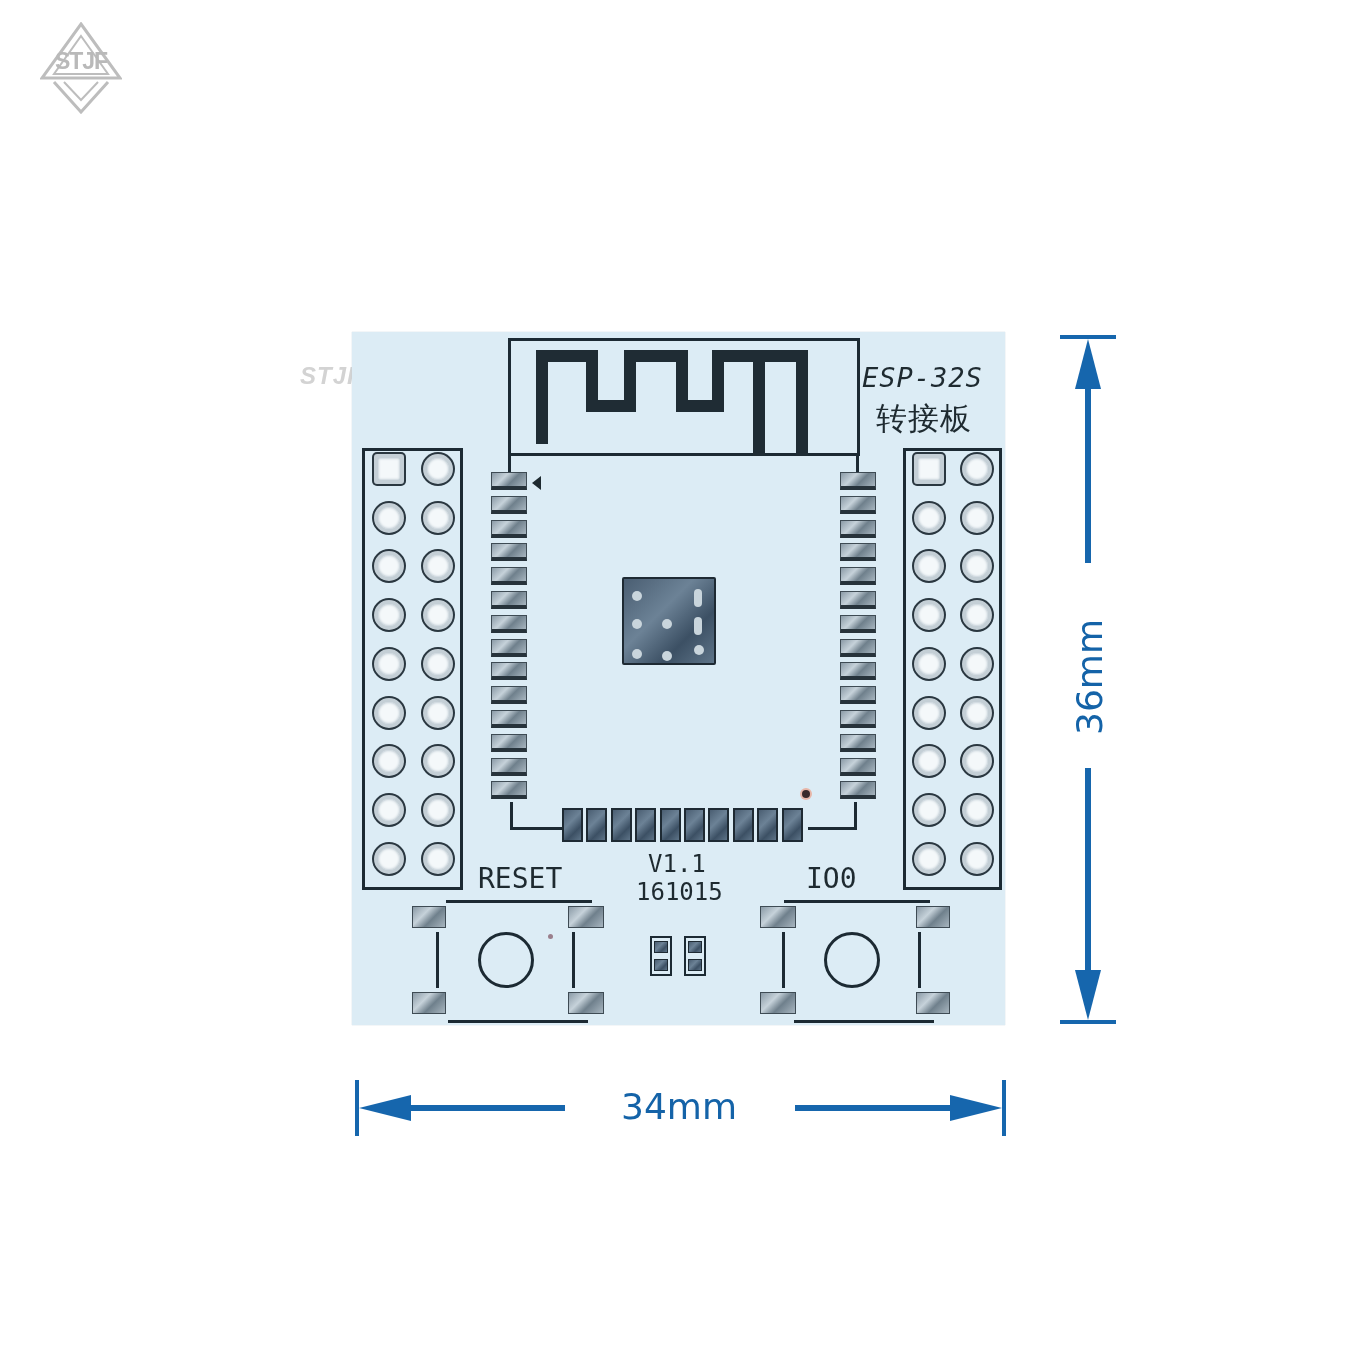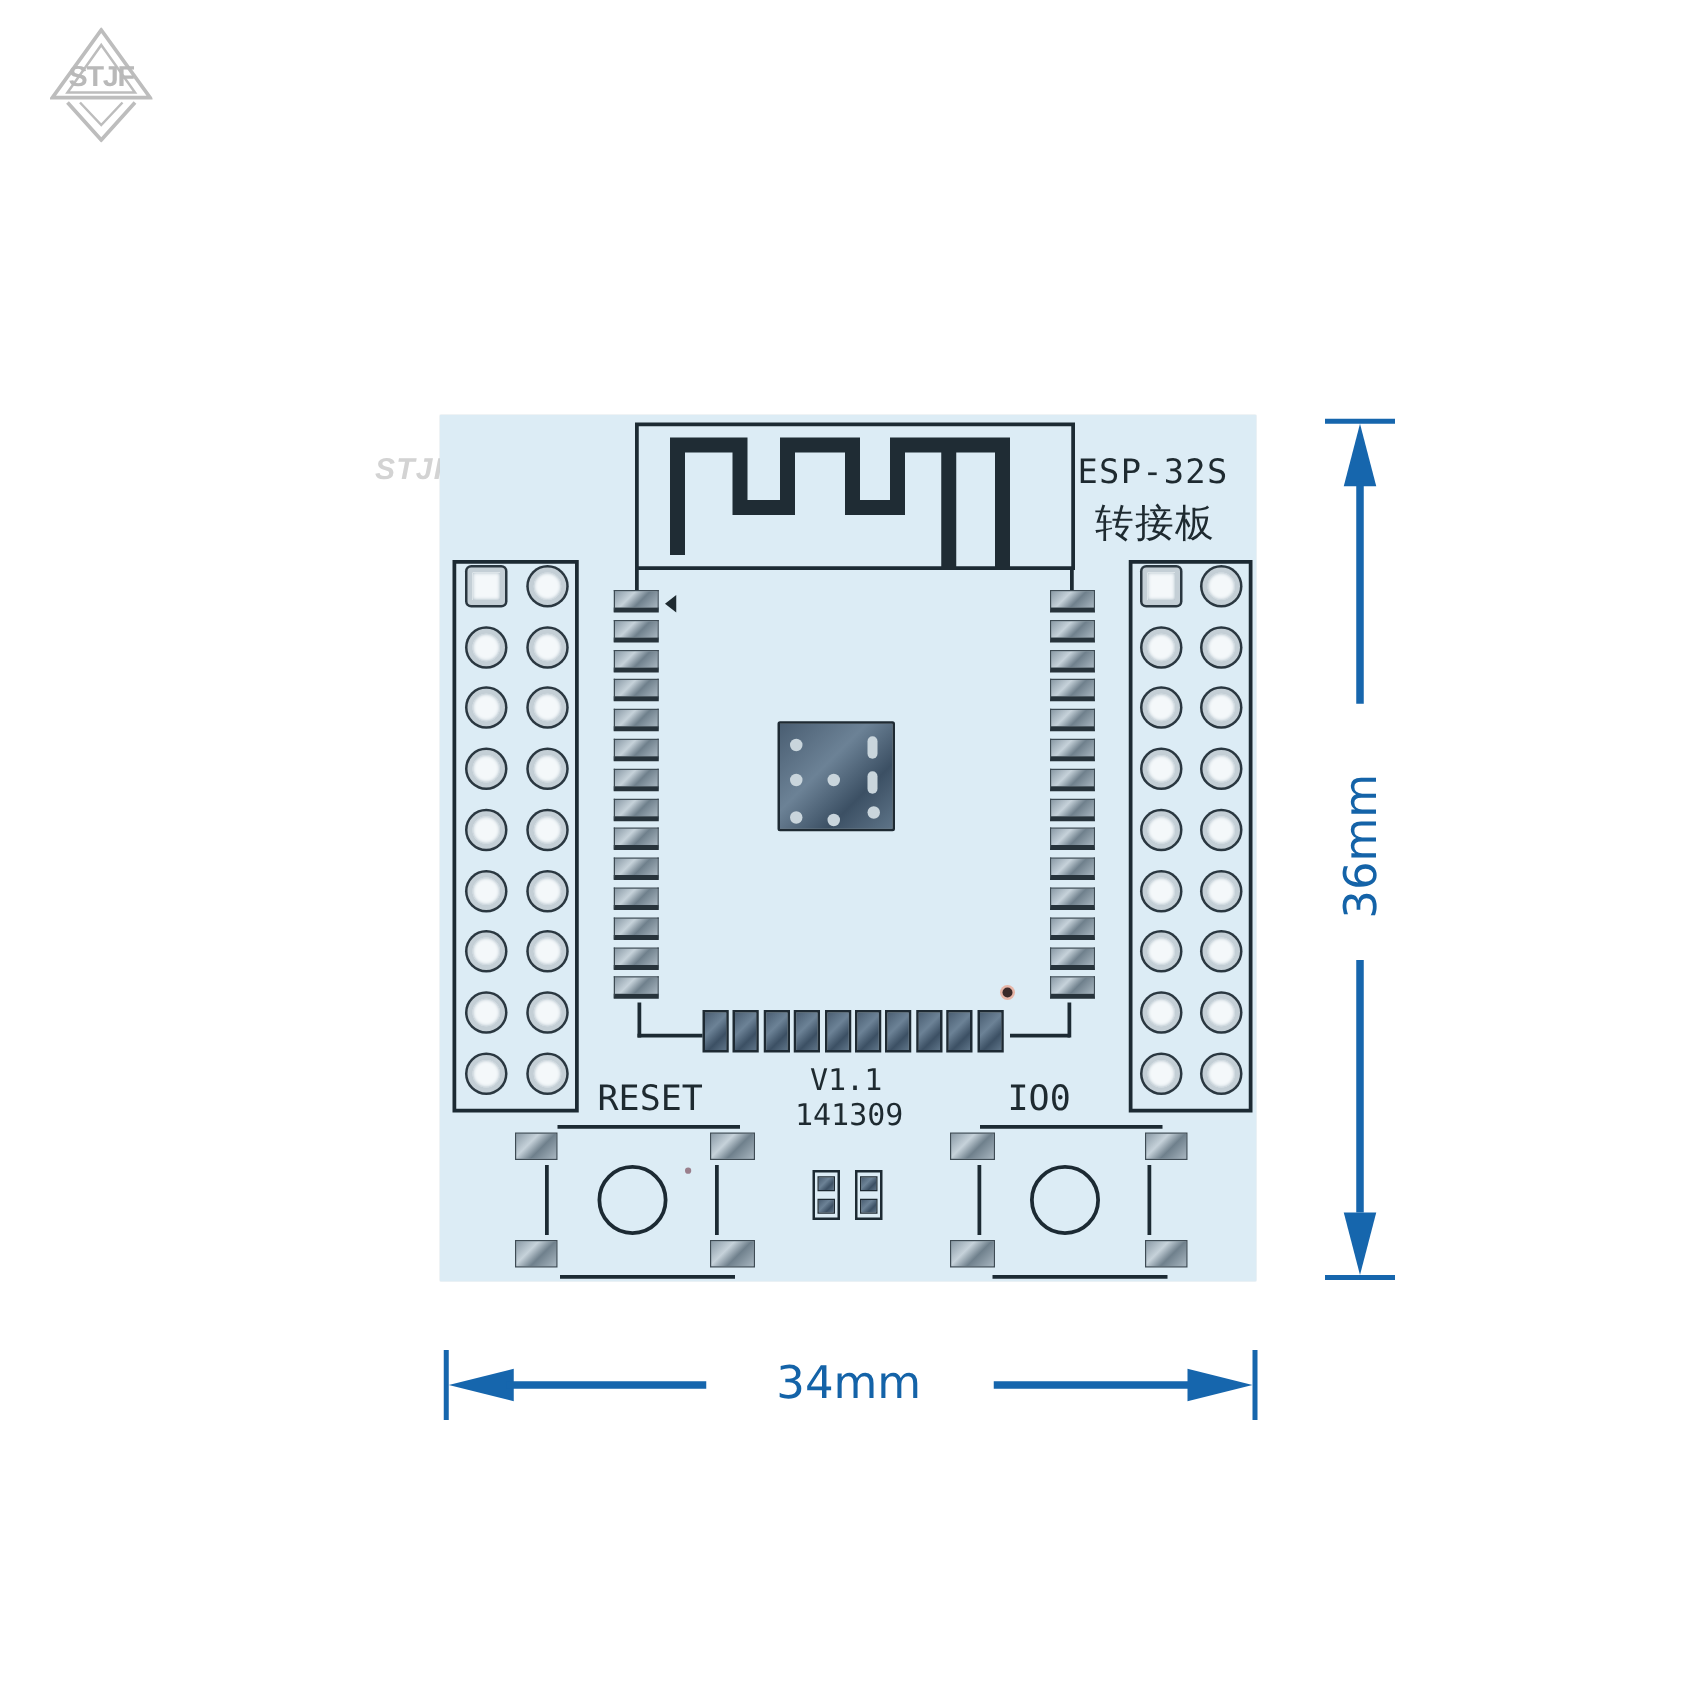--- a/index.html
+++ b/index.html
@@ -41,21 +41,21 @@
 
 <div class="abs watermark">STJF</div>
 
 <div class="abs board">
 
   <div class="outline" style="left:156px;top:6px;width:352px;height:118px;"></div>
   <svg class="abs" style="left:180px;top:16px;" width="280" height="108" viewBox="0 0 280 108">
     <path d="M10,96 L10,8 L60,8 L60,58 L98,58 L98,8 L150,8 L150,58 L186,58 L186,8 L270,8 L270,108 M227,8 L227,108" fill="none" stroke="#1f2c34" stroke-width="12" stroke-linejoin="miter"></path>
   </svg>
 
-  <div class="silk" style="left:510px;top:30px;font-size:27px;letter-spacing:1px;">ESP-32S</div>
+  <div class="silk" style="left:510px;top:30px;font-size:27px;letter-spacing:1px;font-style:italic;">ESP-32S</div>
   <div class="silk" style="left:524px;top:66px;font-family:'DejaVu Sans',sans-serif;font-size:31px;letter-spacing:1px;">转接板</div>
 
   <div class="outline" style="left:10px;top:116px;width:101px;height:442px;"></div>
   <div id="left-holes">
       <div class="hole hole-sq" style="left: 22px; top: 122px;"></div>
       <div class="hole" style="left: 71px; top: 122px;"></div>
       <div class="hole" style="left: 22px; top: 170.7px;"></div>
       <div class="hole" style="left: 71px; top: 170.7px;"></div>
       <div class="hole" style="left: 22px; top: 219.4px;"></div>
       <div class="hole" style="left: 71px; top: 219.4px;"></div>
@@ -157,21 +157,21 @@
     <div class="abs" style="left:70px;top:38px;width:8px;height:18px;border-radius:4px;background:#c9d5dc;"></div>
     <div class="abs" style="left:8px;top:70px;width:10px;height:10px;border-radius:50%;background:#c9d5dc;"></div>
     <div class="abs" style="left:38px;top:72px;width:10px;height:10px;border-radius:50%;background:#c9d5dc;"></div>
     <div class="abs" style="left:70px;top:66px;width:10px;height:10px;border-radius:50%;background:#c9d5dc;"></div>
   </div>
 
   <div class="abs" style="left:450px;top:458px;width:8px;height:8px;border-radius:50%;background:#3a2a2a;box-shadow:0 0 0 2px #e7b6a8;"></div>
   <div class="abs" style="left:196px;top:602px;width:5px;height:5px;border-radius:50%;background:#9a7f8c;"></div>
 
   <div class="silk" style="left:296px;top:518px;font-size:24px;">V1.1</div>
-  <div class="silk" style="left:284px;top:546px;font-size:24px;">141309</div>
+  <div class="silk" style="left:284px;top:546px;font-size:24px;">161015</div>
 
   <div class="silk" style="left:126px;top:530px;font-size:28px;">RESET</div>
   <div class="abs" style="left:94px;top:568px;width:146px;height:3px;background:#1c2a33;"></div>
 
   <div class="silk" style="left:454px;top:530px;font-size:28px;">IO0</div>
   <div class="abs" style="left:432px;top:568px;width:146px;height:3px;background:#1c2a33;"></div>
 
   <div>
     <div class="pad" style="left:60px;top:574px;width:34px;height:22px;"></div>
     <div class="pad" style="left:216px;top:574px;width:36px;height:22px;"></div>

